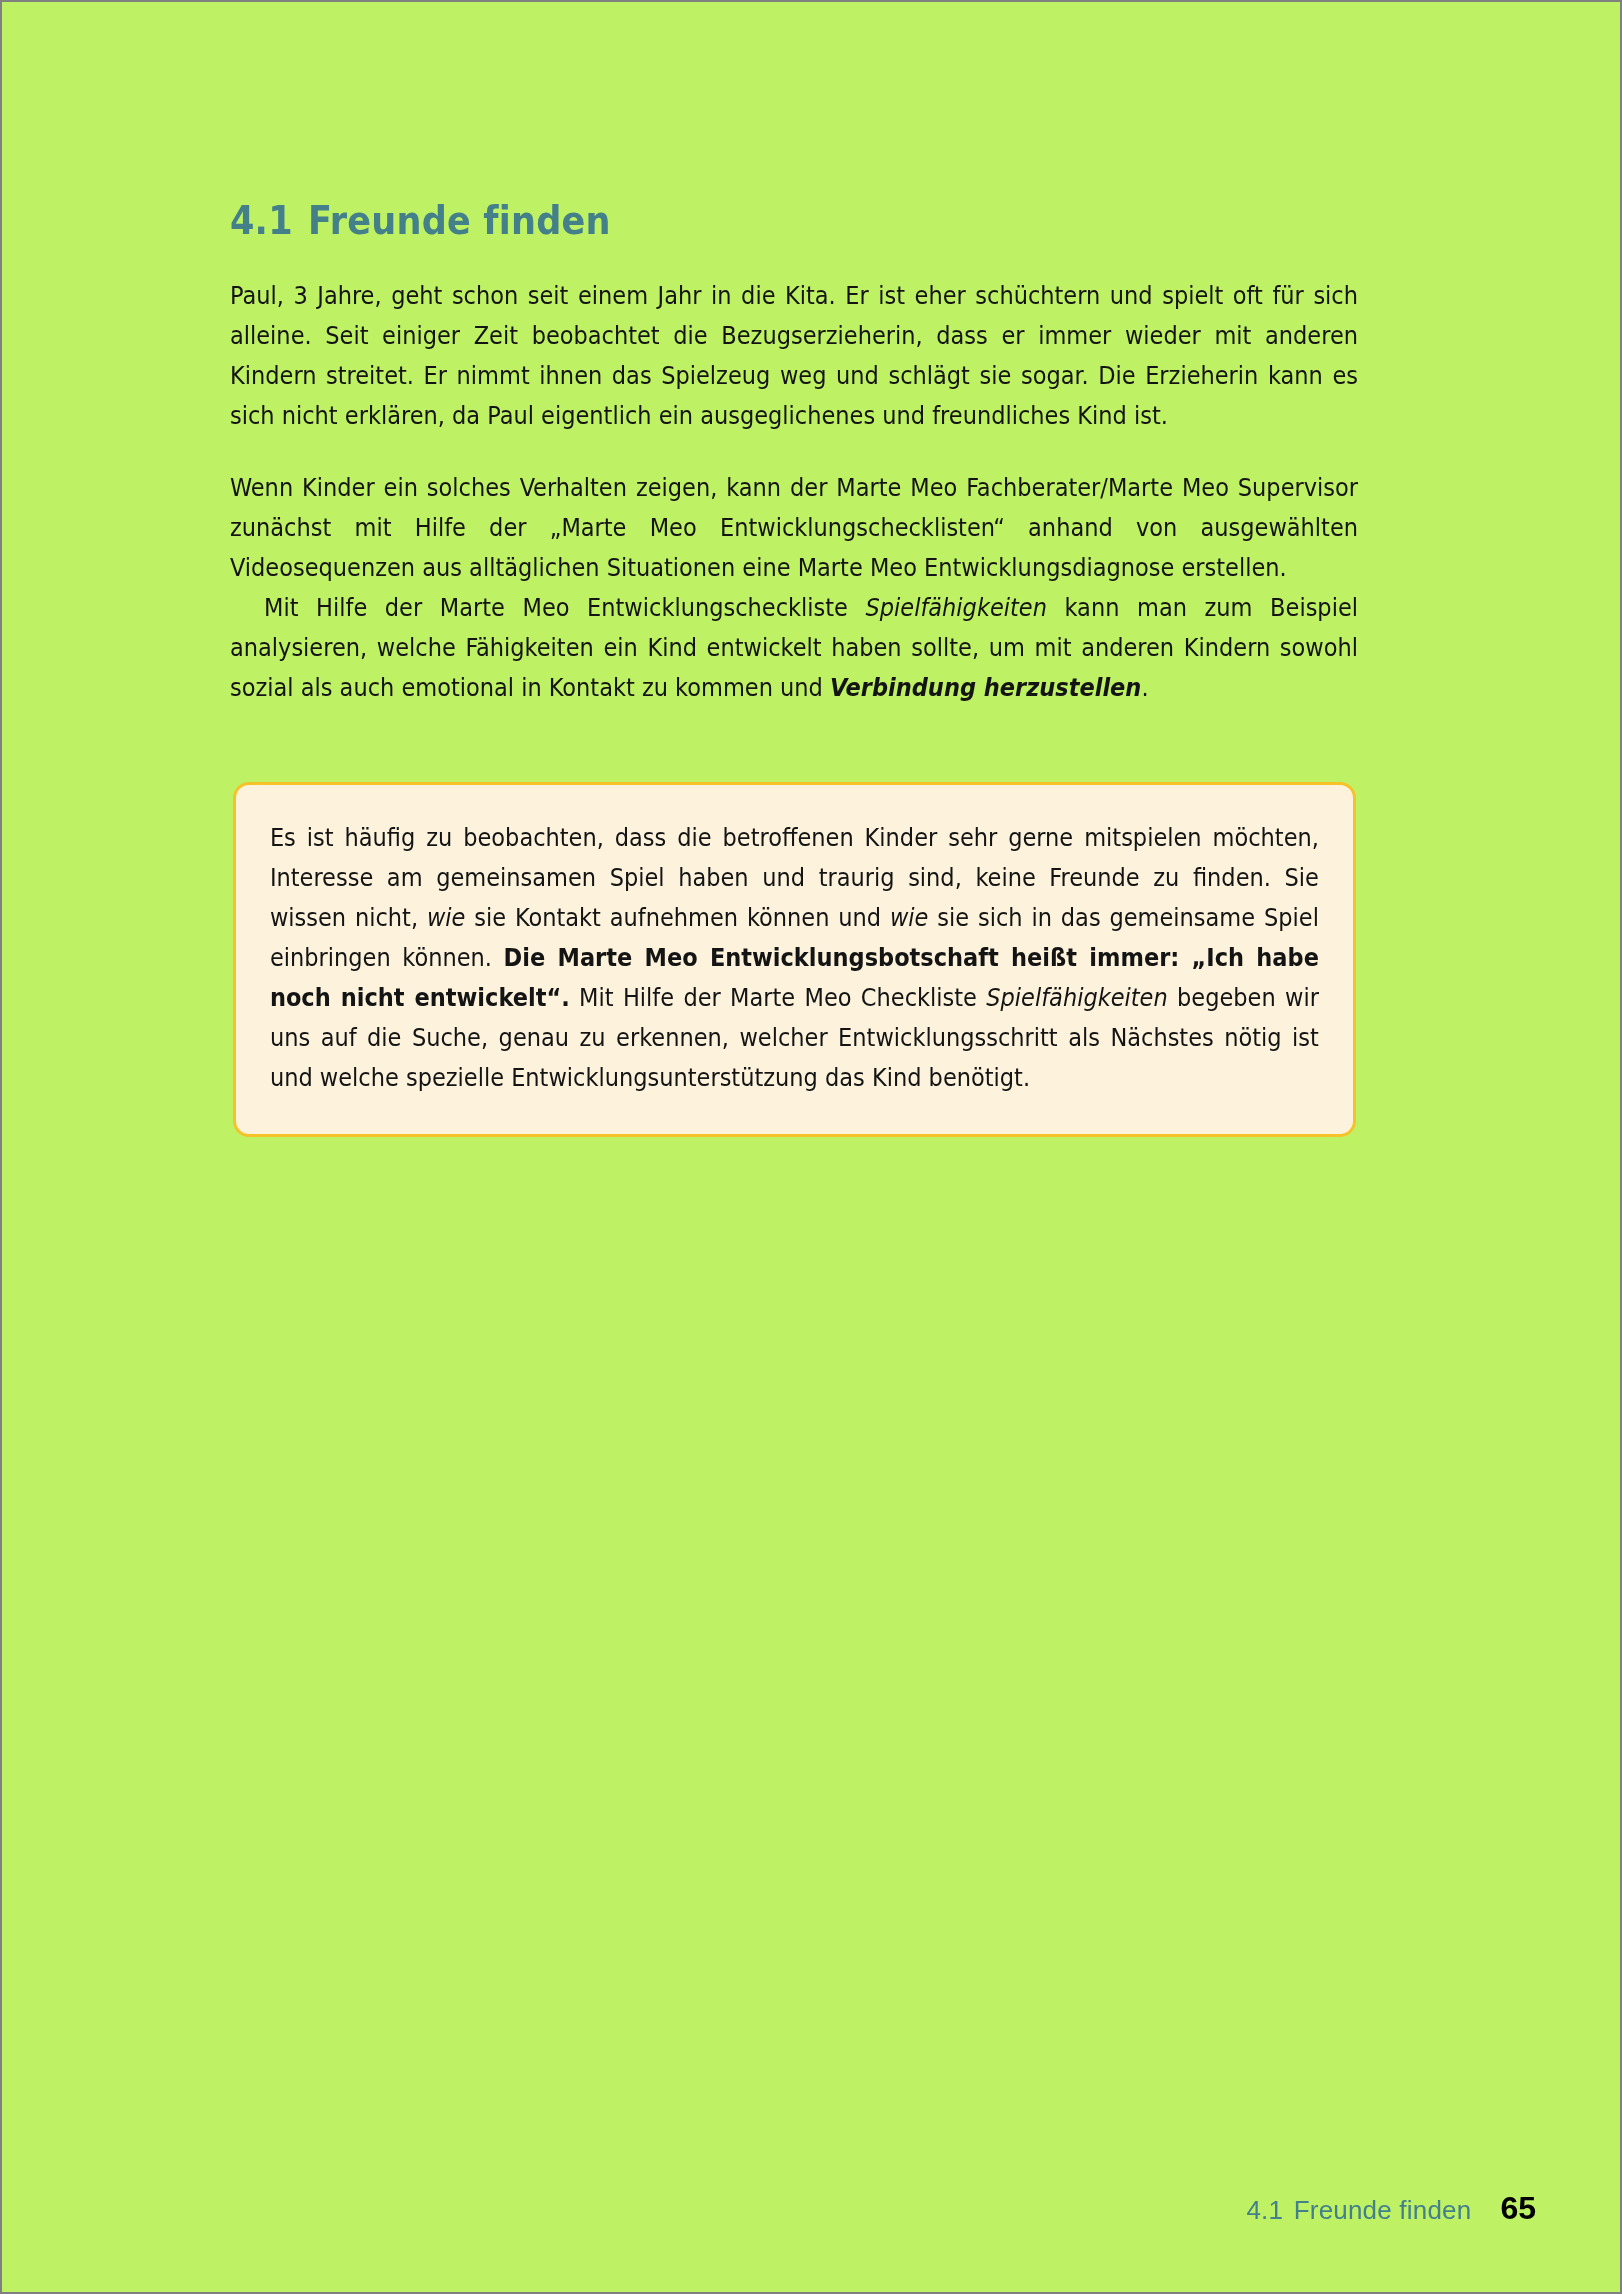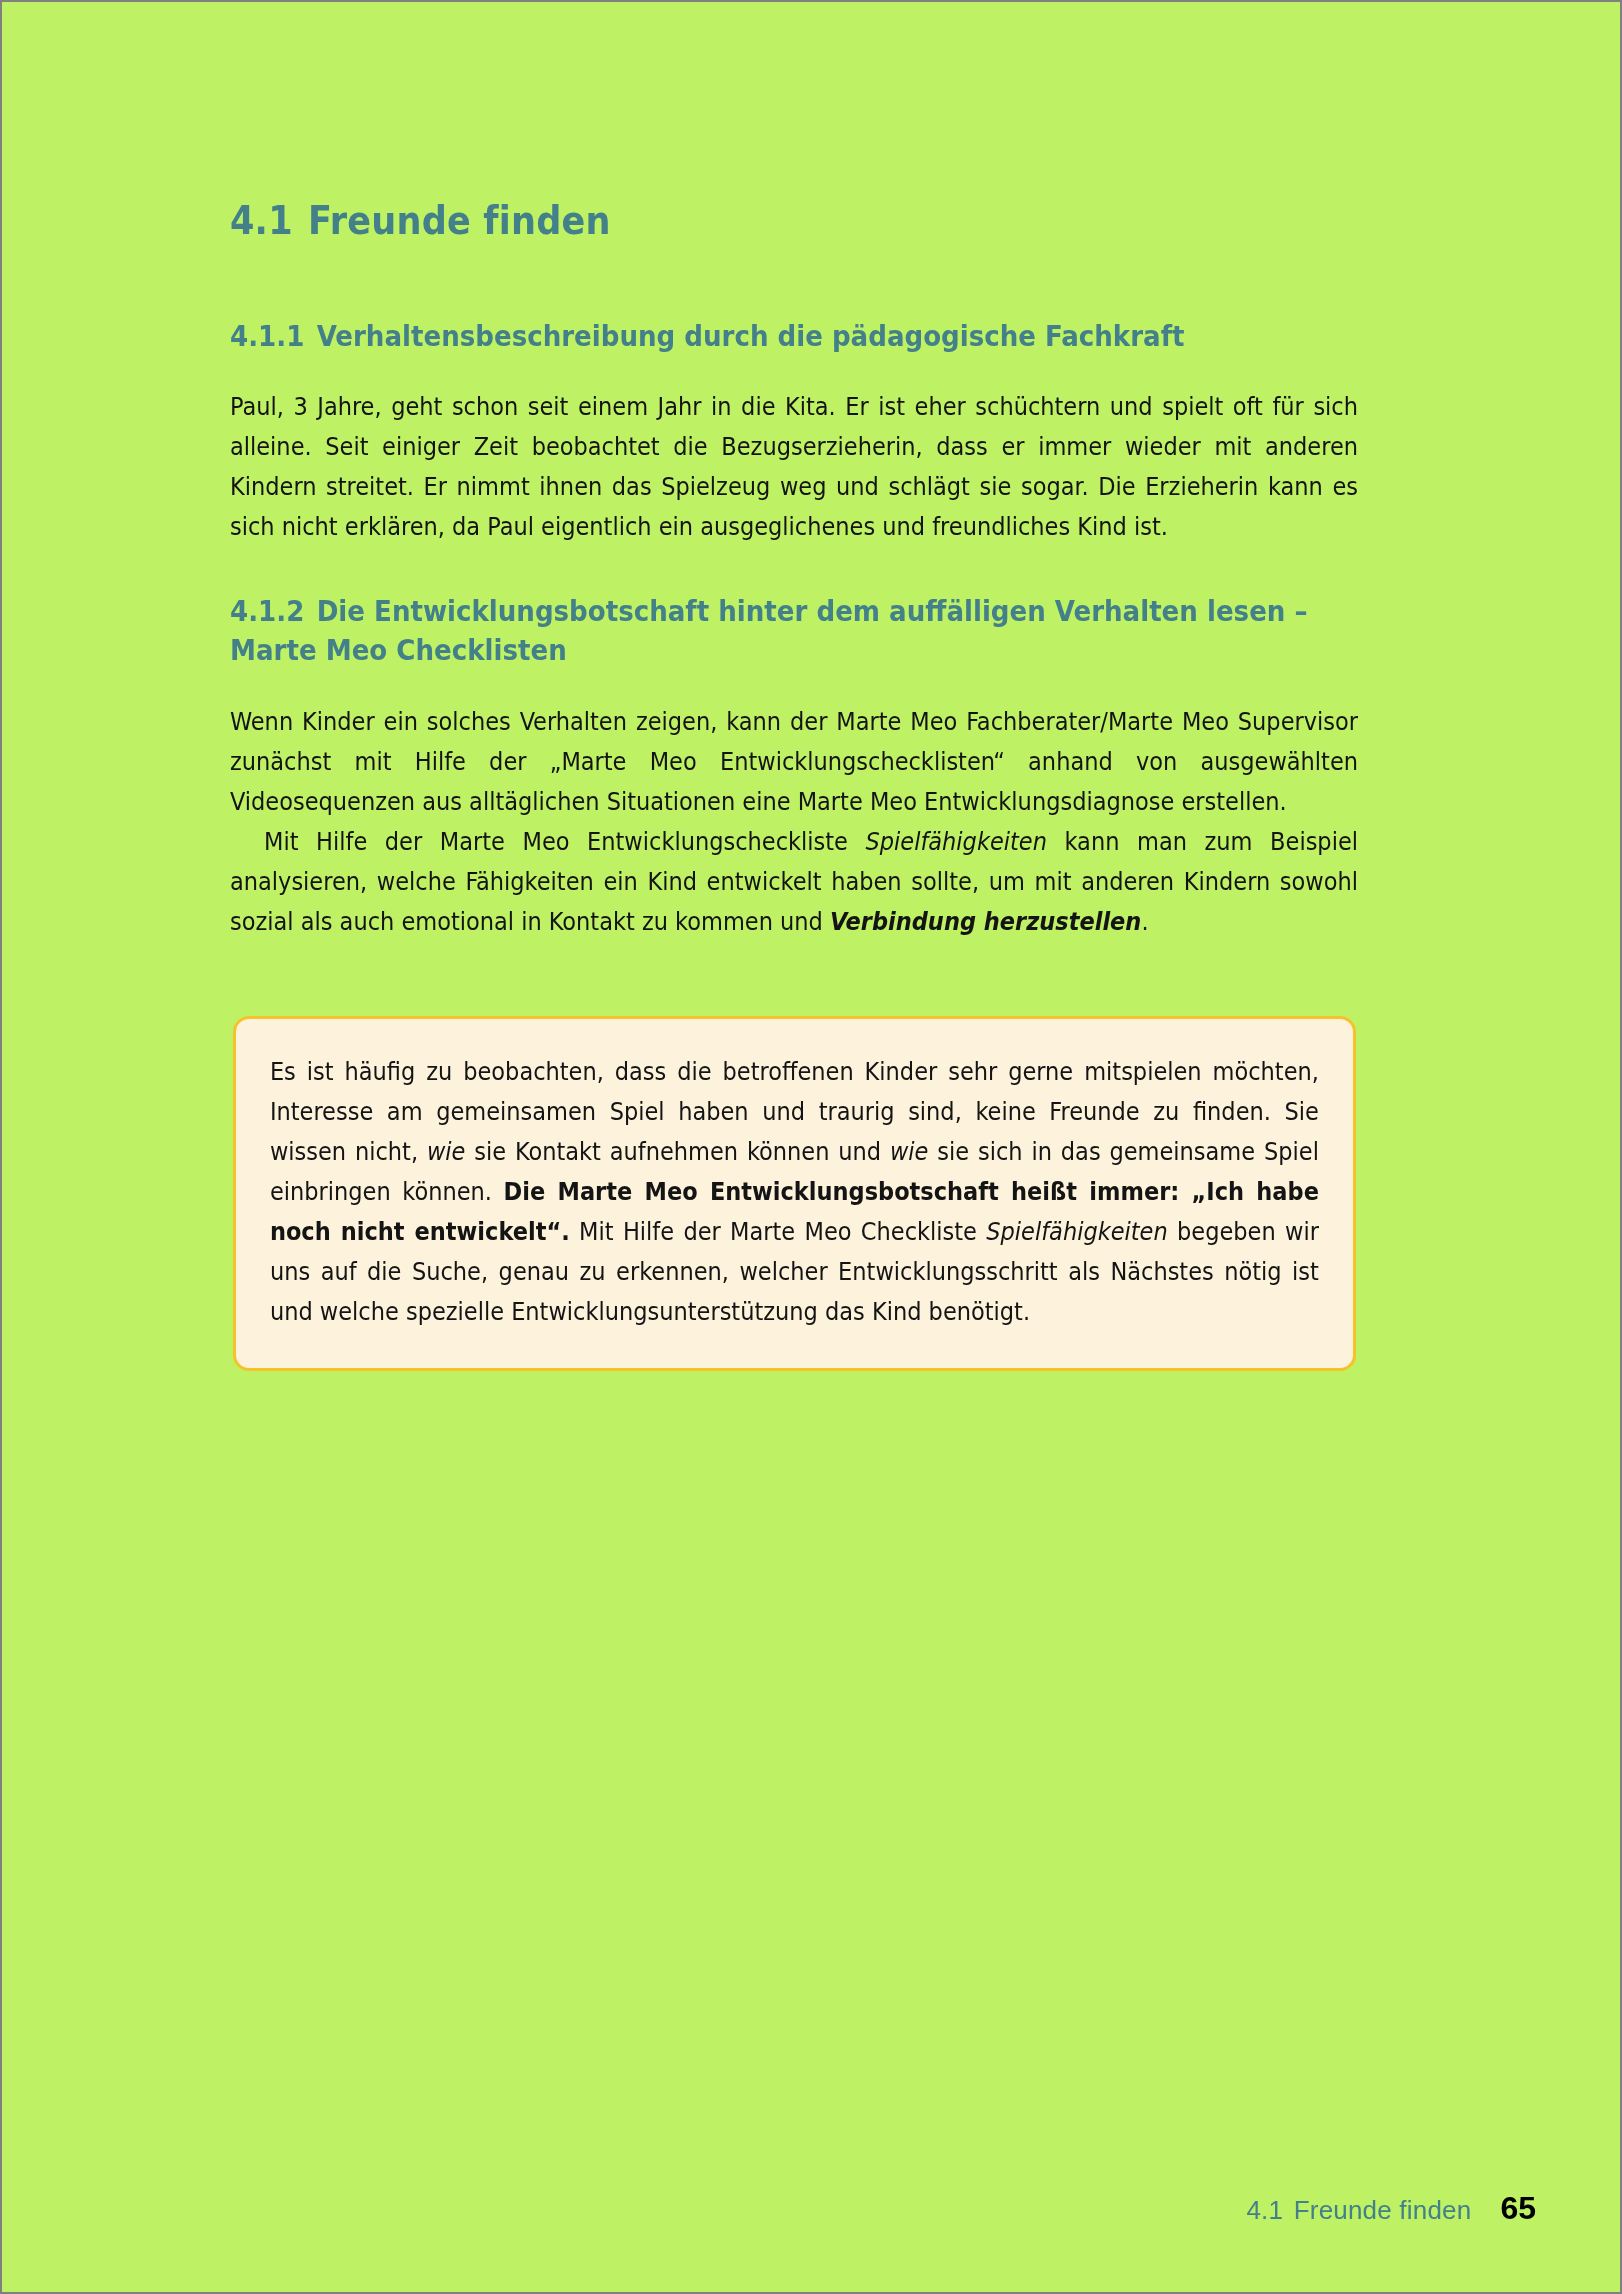--- a/index.html
+++ b/index.html
@@ -132,29 +132,23 @@
 <body>
 
 <div class="page">
   <div class="content">
 
     <h1 class="chapter-title">
       <span class="num">4.1</span><span>Freunde finden</span>
     </h1>
 
 
-    <h2 class="h2 first">
-      <span class="num">4.1.1</span><span>Verhaltensbeschreibung durch die pädagogische Fachkraft</span>
-    </h2>
 
     <p class="body p-first">Paul, 3 Jahre, geht schon seit einem Jahr in die Kita. Er ist eher schüchtern und spielt oft für sich alleine. Seit einiger Zeit beobachtet die Bezugserzieherin, dass er immer wieder mit anderen Kindern streitet. Er nimmt ihnen das Spielzeug weg und schlägt sie sogar. Die Erzieherin kann es sich nicht erklären, da Paul eigentlich ein ausgeglichenes und freundliches Kind ist.</p>
 
-    <h2 class="h2 second">
-      <span class="num">4.1.2</span><span>Die Entwicklungsbotschaft hinter dem auffälligen Verhalten lesen – Marte Meo Checklisten</span>
-    </h2>
 
     <p class="body p-after-head">Wenn Kinder ein solches Verhalten zeigen, kann der Marte Meo Fachberater/Marte Meo Supervisor zunächst mit Hilfe der „Marte Meo Entwicklungschecklisten“ anhand von ausgewählten Videosequenzen aus alltäglichen Situationen eine Marte Meo Entwicklungsdiagnose erstellen.</p>
 
     <p class="body p-indent"><span>Mit Hilfe der Marte Meo Entwicklungscheckliste </span><em class="it">Spielfähigkeiten</em><span> kann man zum Beispiel analysieren, welche Fähigkeiten ein Kind entwickelt haben sollte, um mit anderen Kindern sowohl sozial als auch emotional in Kontakt zu kommen und </span><strong class="bdit">Verbindung herzustellen</strong><span>.</span></p>
 
     <div class="callout">
       <p><span>Es ist häufig zu beobachten, dass die betroffenen Kinder sehr gerne mitspielen möchten, Interesse am gemeinsamen Spiel haben und traurig sind, keine Freunde zu finden. Sie wissen nicht, </span><em class="it">wie</em><span> sie Kontakt aufnehmen können und </span><em class="it">wie</em><span> sie sich in das gemeinsame Spiel einbringen können. </span><strong class="bd">Die Marte Meo Entwicklungsbotschaft heißt immer: „Ich habe noch nicht entwickelt“.</strong><span> Mit Hilfe der Marte Meo Checkliste </span><em class="it">Spielfähigkeiten</em><span> begeben wir uns auf die Suche, genau zu erkennen, welcher Entwicklungsschritt als Nächstes nötig ist und welche spezielle Entwicklungsunterstützung das Kind benötigt.</span></p>
     </div>
 
   </div>

